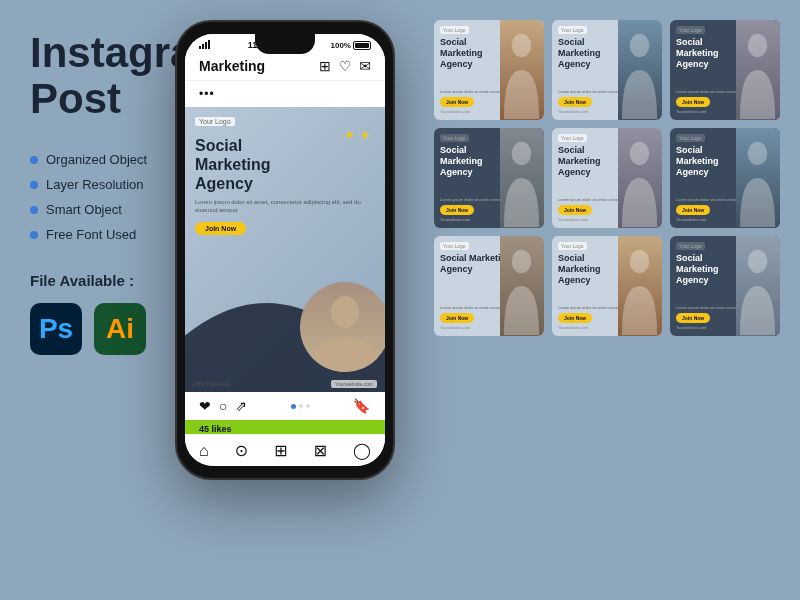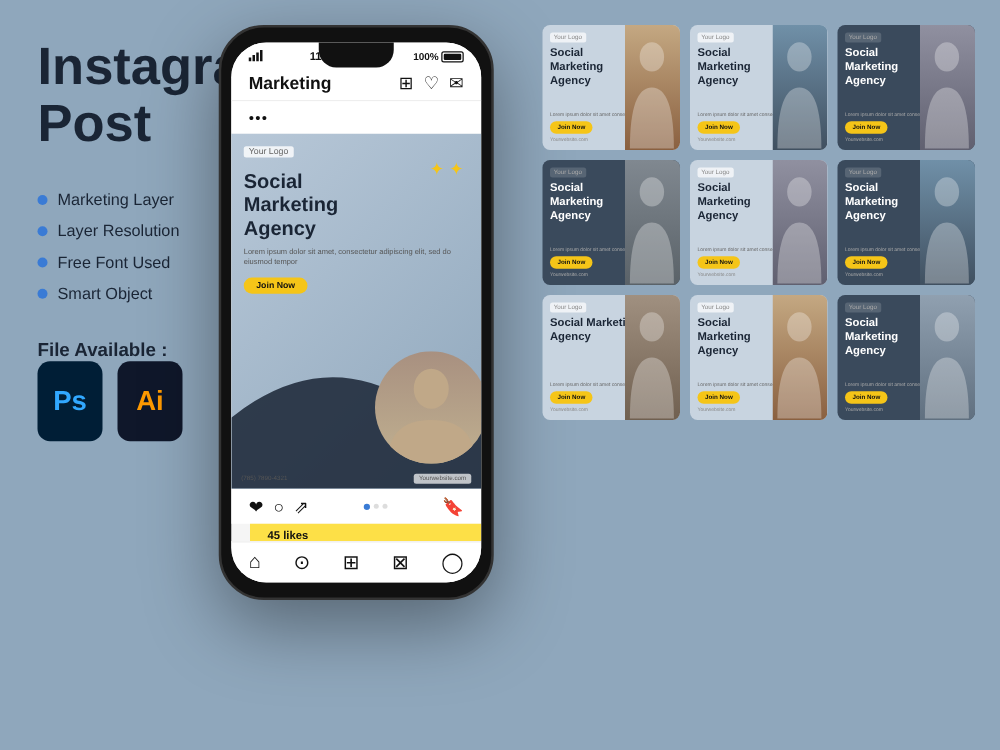--- a/index.html
+++ b/index.html
@@ -48,42 +48,43 @@
       height: 8px;
       border-radius: 50%;
       background: #3a7bd5;
       flex-shrink: 0;
     }
 
     .file-available-label {
       font-size: 15px;
       font-weight: 700;
       color: #1a2535;
+      margin-bottom: 14px;
     }
 
     .file-icons {
       display: flex;
       gap: 12px;
       align-items: center;
     }
 
     .file-icon {
       width: 52px;
-      height: 64px;
+      height: 52px;
       border-radius: 10px;
       display: flex;
       align-items: center;
       justify-content: center;
-      font-size: 22px;
+      font-size: 28px;
       font-weight: 900;
       color: white;
     }
 
     .ps-icon { background: #001e36; color: #31a8ff; }
-    .ai-icon { background: #0f172a; color: #ff9a00; }
+    .ai-icon { background: #14532d; color: #ff9a00; }
 
     
     .phone-container {
       position: absolute;
       left: 175px;
       top: 20px;
       width: 220px;
       height: 460px;
     }
 
@@ -501,54 +502,53 @@
     .photo-med { background: linear-gradient(180deg, #9090a0 0%, #606070 100%); }
     .photo-business { background: linear-gradient(180deg, #808890 0%, #5a6268 100%); }
     .photo-desk { background: linear-gradient(180deg, #a09080 0%, #706050 100%); }
     .photo-suit { background: linear-gradient(180deg, #90a0b0 0%, #607080 100%); }
 
     .likes-row {
       display: flex;
       align-items: flex-end;
       gap: 4px;
       padding: 4px 14px 0;
-      background: #fde047;
-      margin-left: 15px;
+      background: #84cc16;
     }
 
     .likes-count {
       font-size: 9px;
       font-weight: 700;
       color: #111;
     }
   </style>
 </head>
 <body>
 
 <div class="left-panel">
   <div class="main-title">
     <span>Instagram Post</span>
   </div>
 
   <ul class="features-list">
     <li>
       <span class="bullet"></span>
-      <span>Marketing Layer</span>
+      <span>Organized Object</span>
     </li>
     <li>
       <span class="bullet"></span>
       <span>Layer Resolution</span>
     </li>
     <li>
       <span class="bullet"></span>
-      <span>Free Font Used</span>
+      <span>Smart Object</span>
     </li>
     <li>
       <span class="bullet"></span>
-      <span>Smart Object</span>
+      <span>Free Font Used</span>
     </li>
   </ul>
 
   <div class="file-available-label">File Available :</div>
 
   <div class="file-icons">
     <div class="file-icon ps-icon">Ps</div>
     <div class="file-icon ai-icon">Ai</div>
   </div>
 </div>

